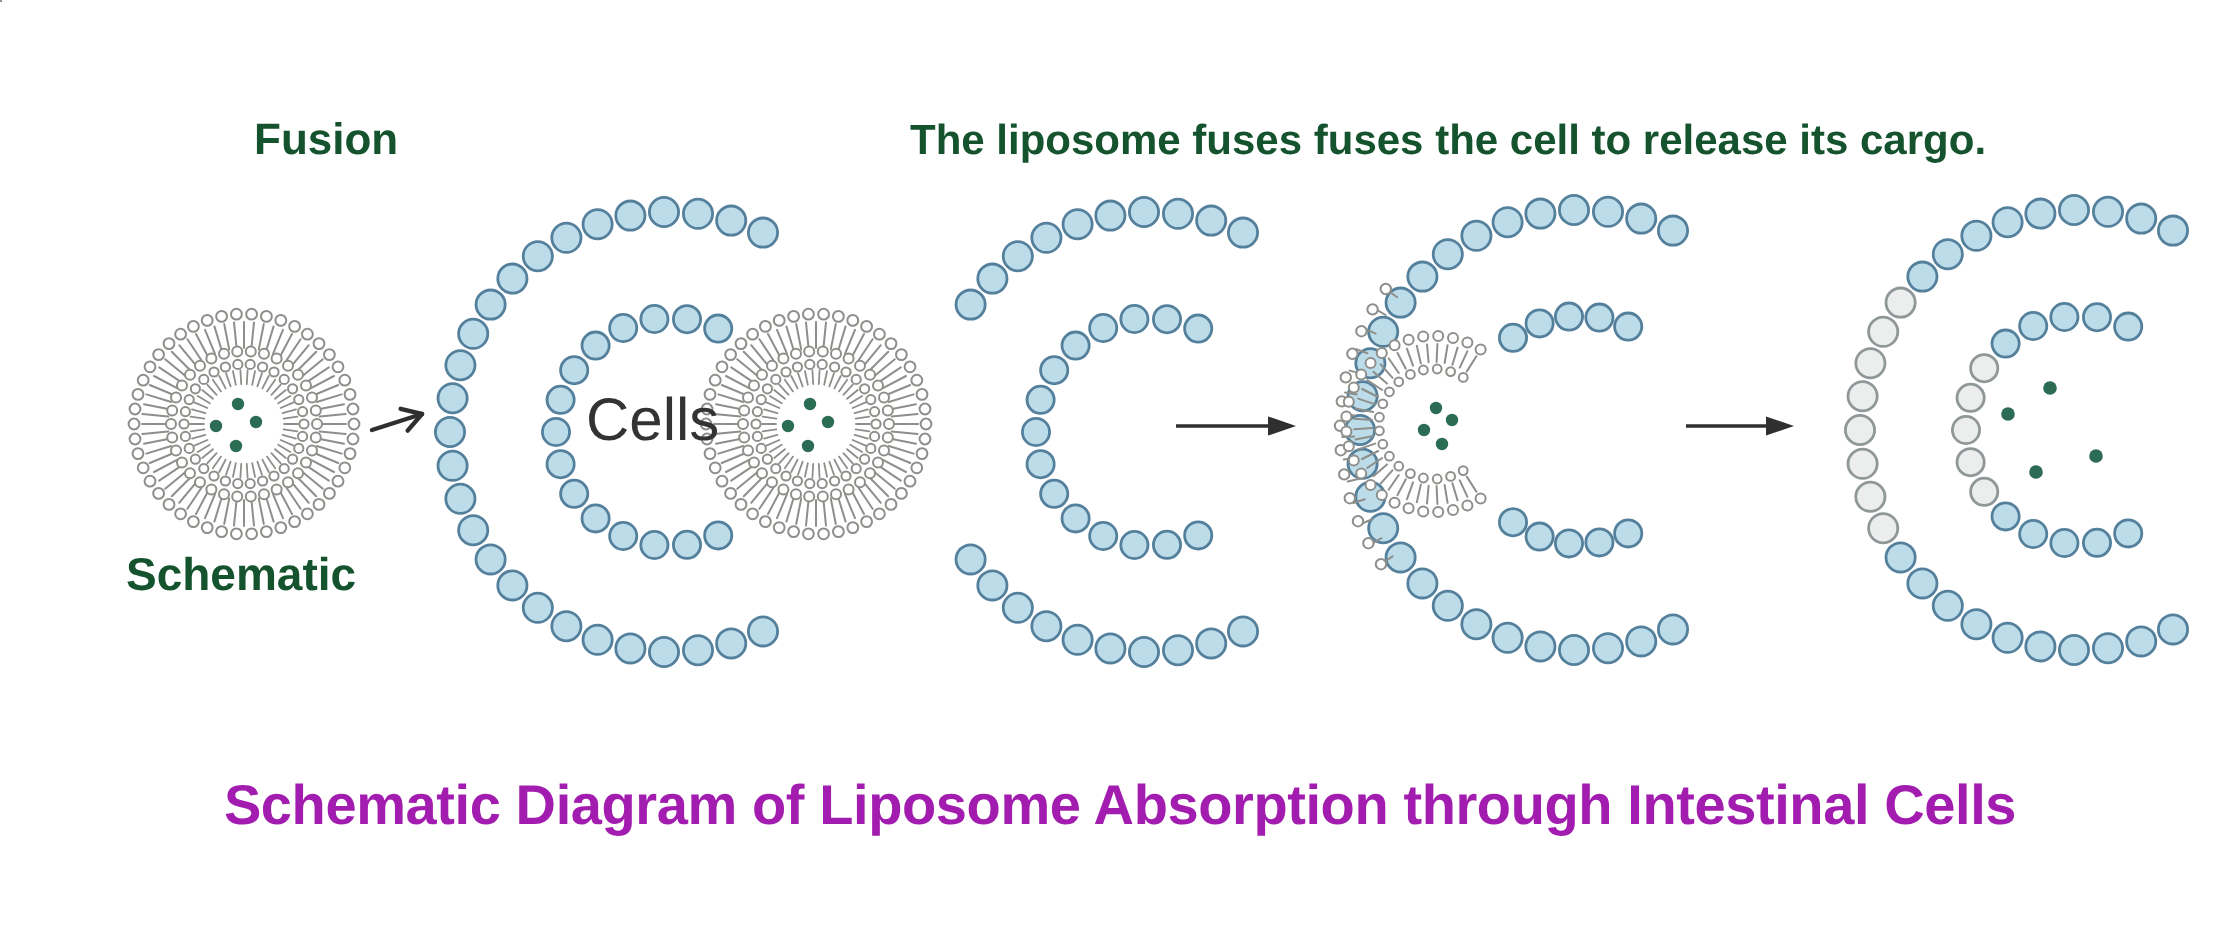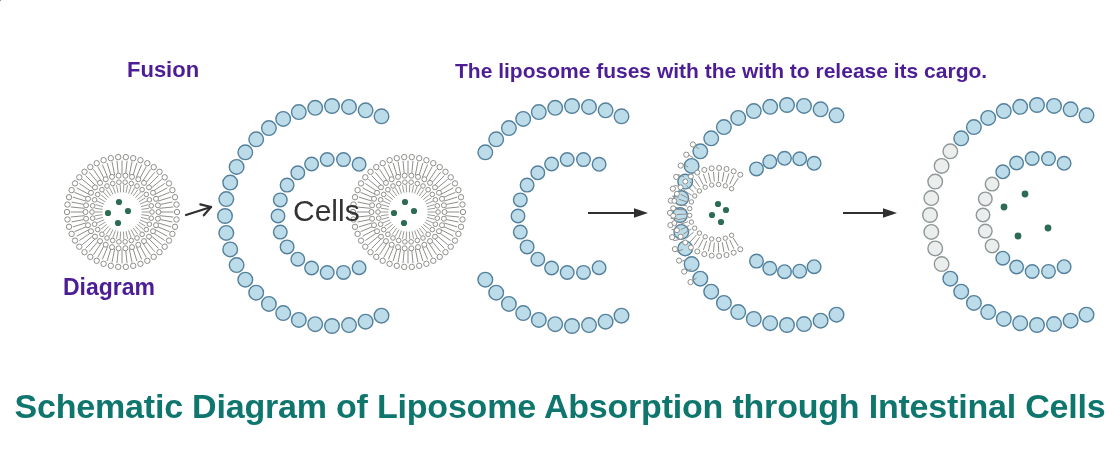--- a/index.html
+++ b/index.html
@@ -8,36 +8,36 @@
     width: 1120px;
     height: 467px;
     background: #ffffff;
     overflow: hidden;
     font-family: "Liberation Sans", sans-serif;
   }
   .canvas svg { position: absolute; left: 0; top: 0; }
   .label {
     position: absolute;
     white-space: nowrap;
-    color: #4c1d95;
+    color: #14532d;
     font-weight: 700;
     line-height: 1.1;
   }
   .label-fusion      { left: 127px; top: 58px;  font-size: 22px; }
   .label-description { left: 455px; top: 59px;  font-size: 21px; }
   .label-liposome    { left: 63px;  top: 275px; font-size: 23px; }
   .label-cell        { left: 293px; top: 194px; font-size: 30px; font-weight: 400; color: #333333; }
   .caption {
     position: absolute;
     left: 0; right: 0;
     top: 387px;
     text-align: center;
-    font-size: 34px;
+    font-size: 28px;
     font-weight: 700;
-    color: #0f766e;
+    color: #a21caf;
     letter-spacing: -0.2px;
   }
 </style>
 </head>
 <body>
 
 <div class="canvas">
   <svg id="diagram" width="1120" height="467" viewBox="0 0 1120 467">
       <g>
         <line x1="NaN" y1="NaN" x2="NaN" y2="NaN" stroke="#91918d" stroke-width="1.6" stroke-linecap="round"></line>
@@ -1106,17 +1106,17 @@
         <circle cx="1064.1" cy="163.3" r="6.8" fill="#bcdcea" stroke="#54809c" stroke-width="1.4"></circle>
       </g>
       <g>
         <circle cx="1025" cy="194" r="3.4" fill="#2c6b54"></circle>
         <circle cx="1004" cy="207" r="3.4" fill="#2c6b54"></circle>
         <circle cx="1048" cy="228" r="3.4" fill="#2c6b54"></circle>
         <circle cx="1018" cy="236" r="3.4" fill="#2c6b54"></circle>
       </g>
     </svg>
   <div class="label label-fusion">Fusion</div>
-  <div class="label label-description">The liposome fuses with the with to release its cargo.</div>
-  <div class="label label-liposome">Diagram</div>
+  <div class="label label-description">The liposome fuses fuses the cell to release its cargo.</div>
+  <div class="label label-liposome">Schematic</div>
   <div class="label label-cell">Cells</div>
   <div class="caption">Schematic Diagram of Liposome Absorption through Intestinal Cells</div>
 </div>
 
 </body></html>

